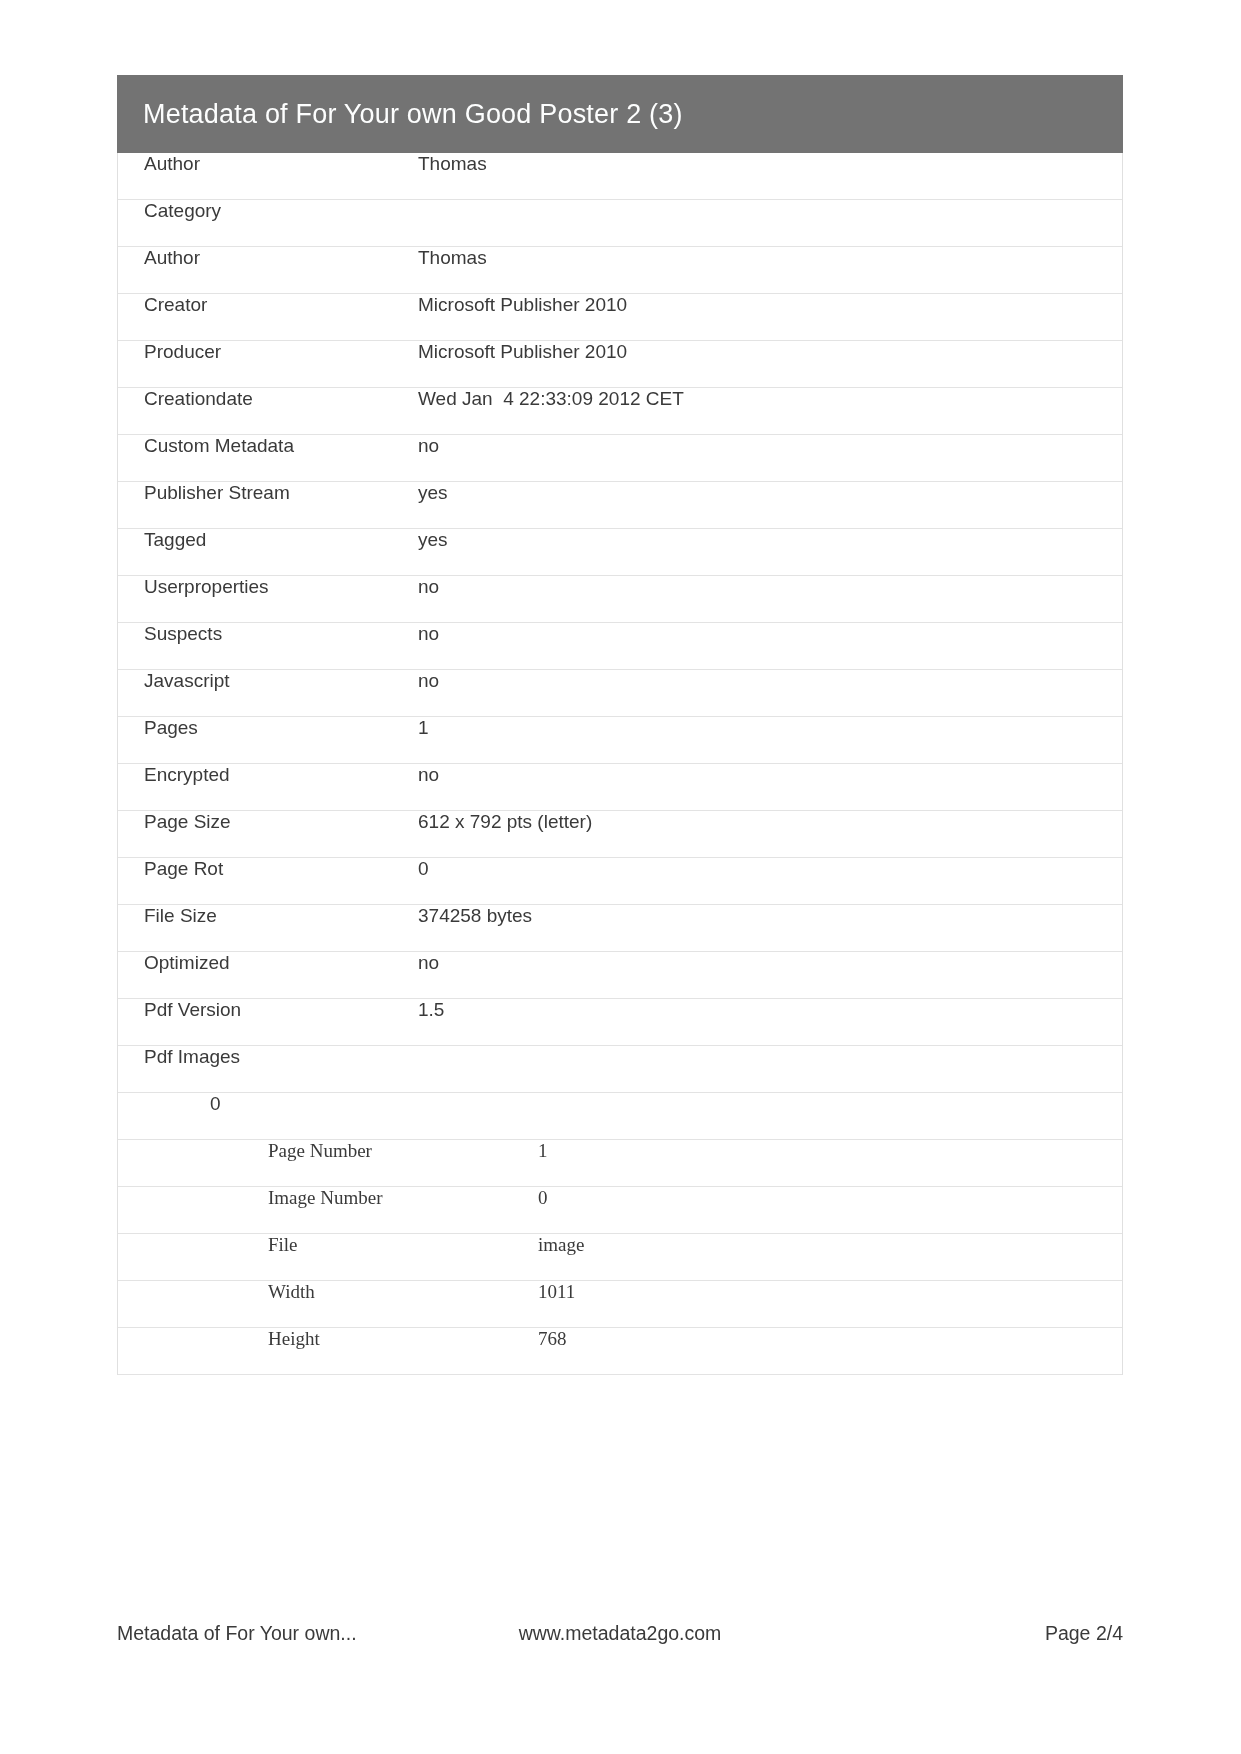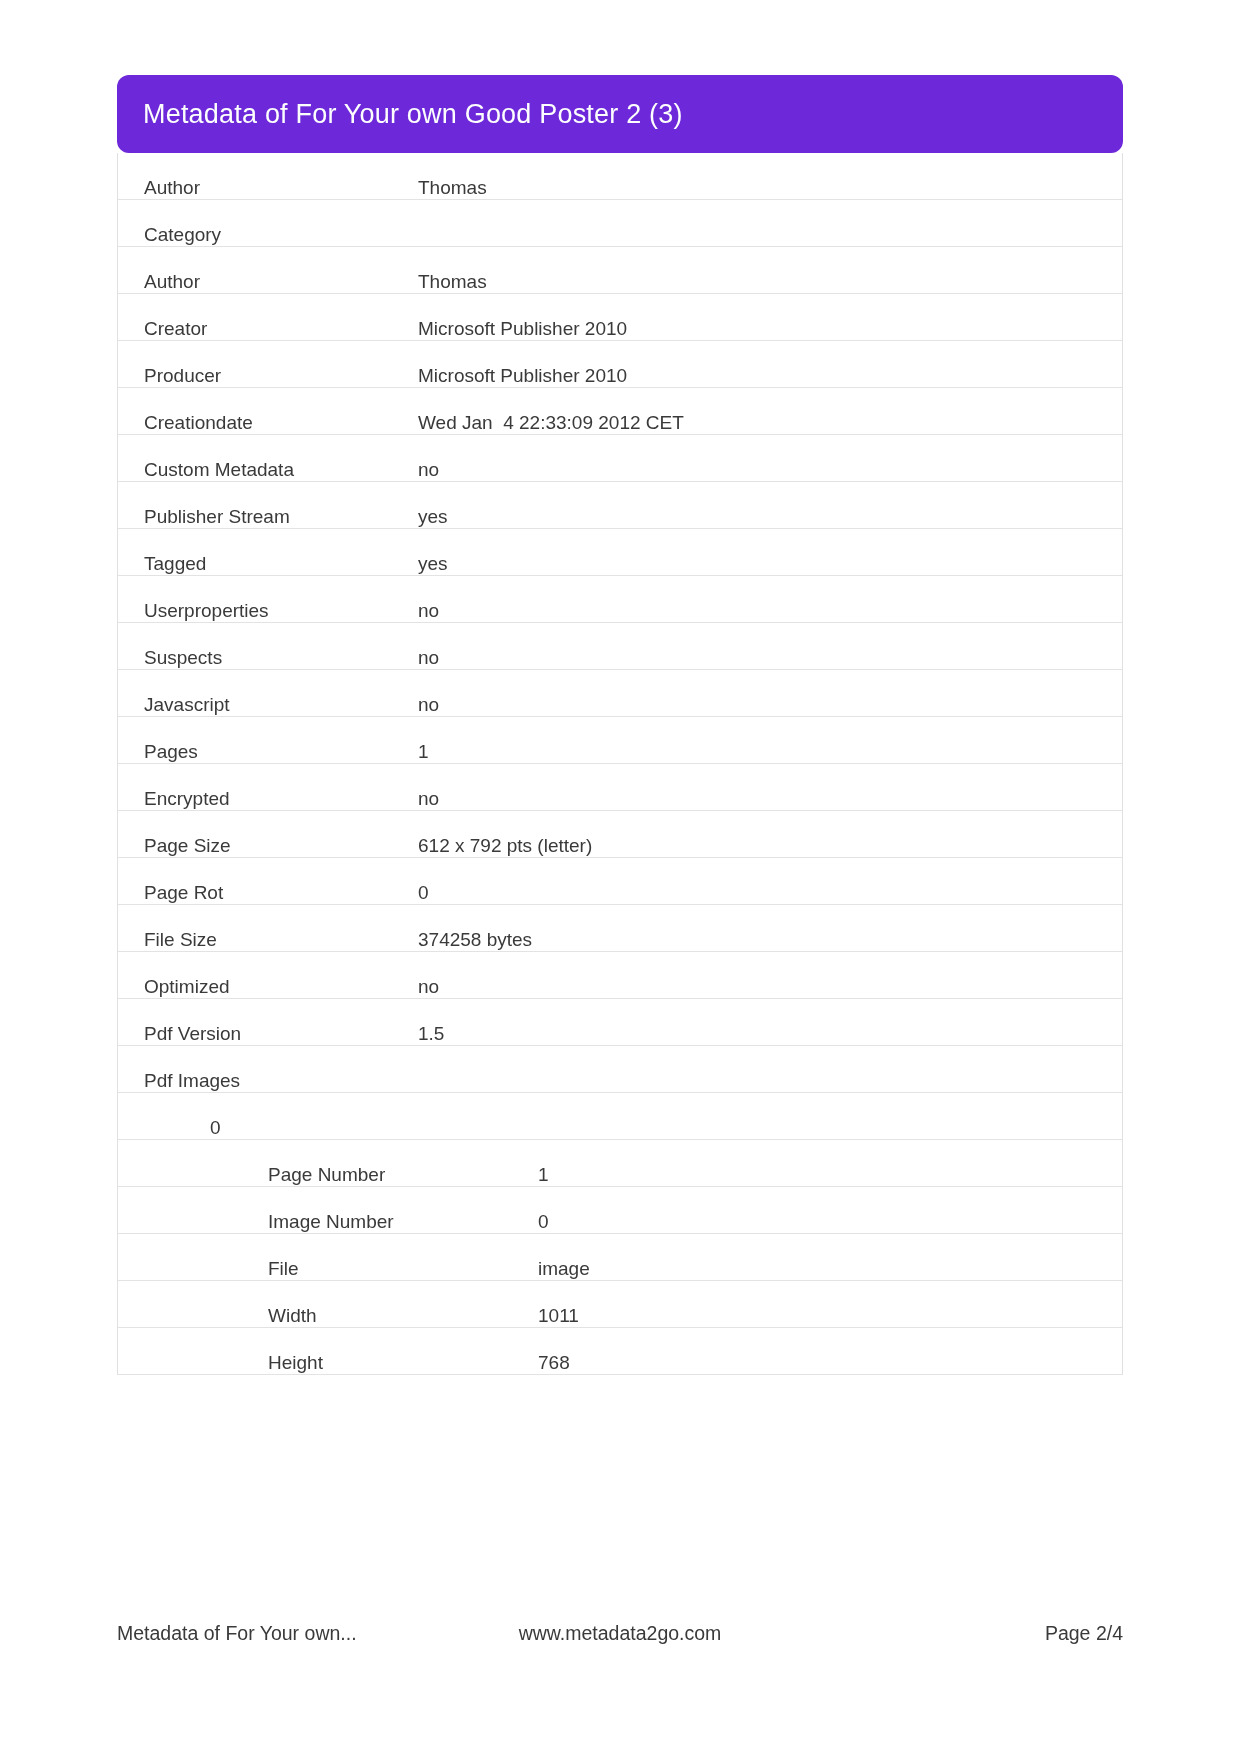--- a/index.html
+++ b/index.html
@@ -26,53 +26,53 @@
     padding-left: 26px;
     font-size: 27px;
     letter-spacing: 0.2px;
   }
   .meta-table {
     border-left: 1px solid #e0e0e0;
     border-right: 1px solid #e0e0e0;
   }
   .row {
     display: flex;
-    align-items: flex-end;
+    align-items: flex-start;
     height: 47px;
     border-bottom: 1px solid #e3e3e3;
     font-size: 19px;
     background: #ffffff;
   }
   .row .cell-label { flex: 0 0 auto; white-space: pre; }
   .row .cell-value { flex: 1 1 auto; white-space: pre; }
   .row.indent-0 { padding-left: 26px; }
   .row.indent-0 .cell-label { width: 274px; }
   .row.indent-1 { padding-left: 92px; }
   .row.indent-1 .cell-label { width: 274px; }
-  .row.indent-2 { padding-left: 150px; }
+  .row.indent-2 { padding-left: 150px; font-family: Liberation Serif, serif; }
   .row.indent-2 .cell-label { width: 270px; }
   .footer {
     position: absolute;
     left: 117px;
     top: 1622px;
     width: 1006px;
     font-size: 19.5px;
     color: #3a3a3a;
   }
   .footer .footer-left { position: absolute; left: 0; top: 0; }
   .footer .footer-center { position: absolute; left: 50%; top: 0; transform: translateX(-50%); }
   .footer .footer-right { position: absolute; right: 0; top: 0; }
 </style>
 </head>
 <body>
 
 <div class="page">
 
   <div class="card">
-    <div class="title-bar" style="background: #6d28d9; color: rgb(253, 254, 254); border-radius: 12px;">
+    <div class="title-bar" style="background: #737373; color: rgb(253, 254, 254);">
       <span>Metadata of For Your own Good Poster 2 (3)</span>
     </div>
 
     <div class="meta-table" id="meta-table">
         <div class="row indent-0">
           <span class="cell-label">Author</span>
           <span class="cell-value">Thomas</span>
         </div>
         <div class="row indent-0">
           <span class="cell-label">Category</span>

